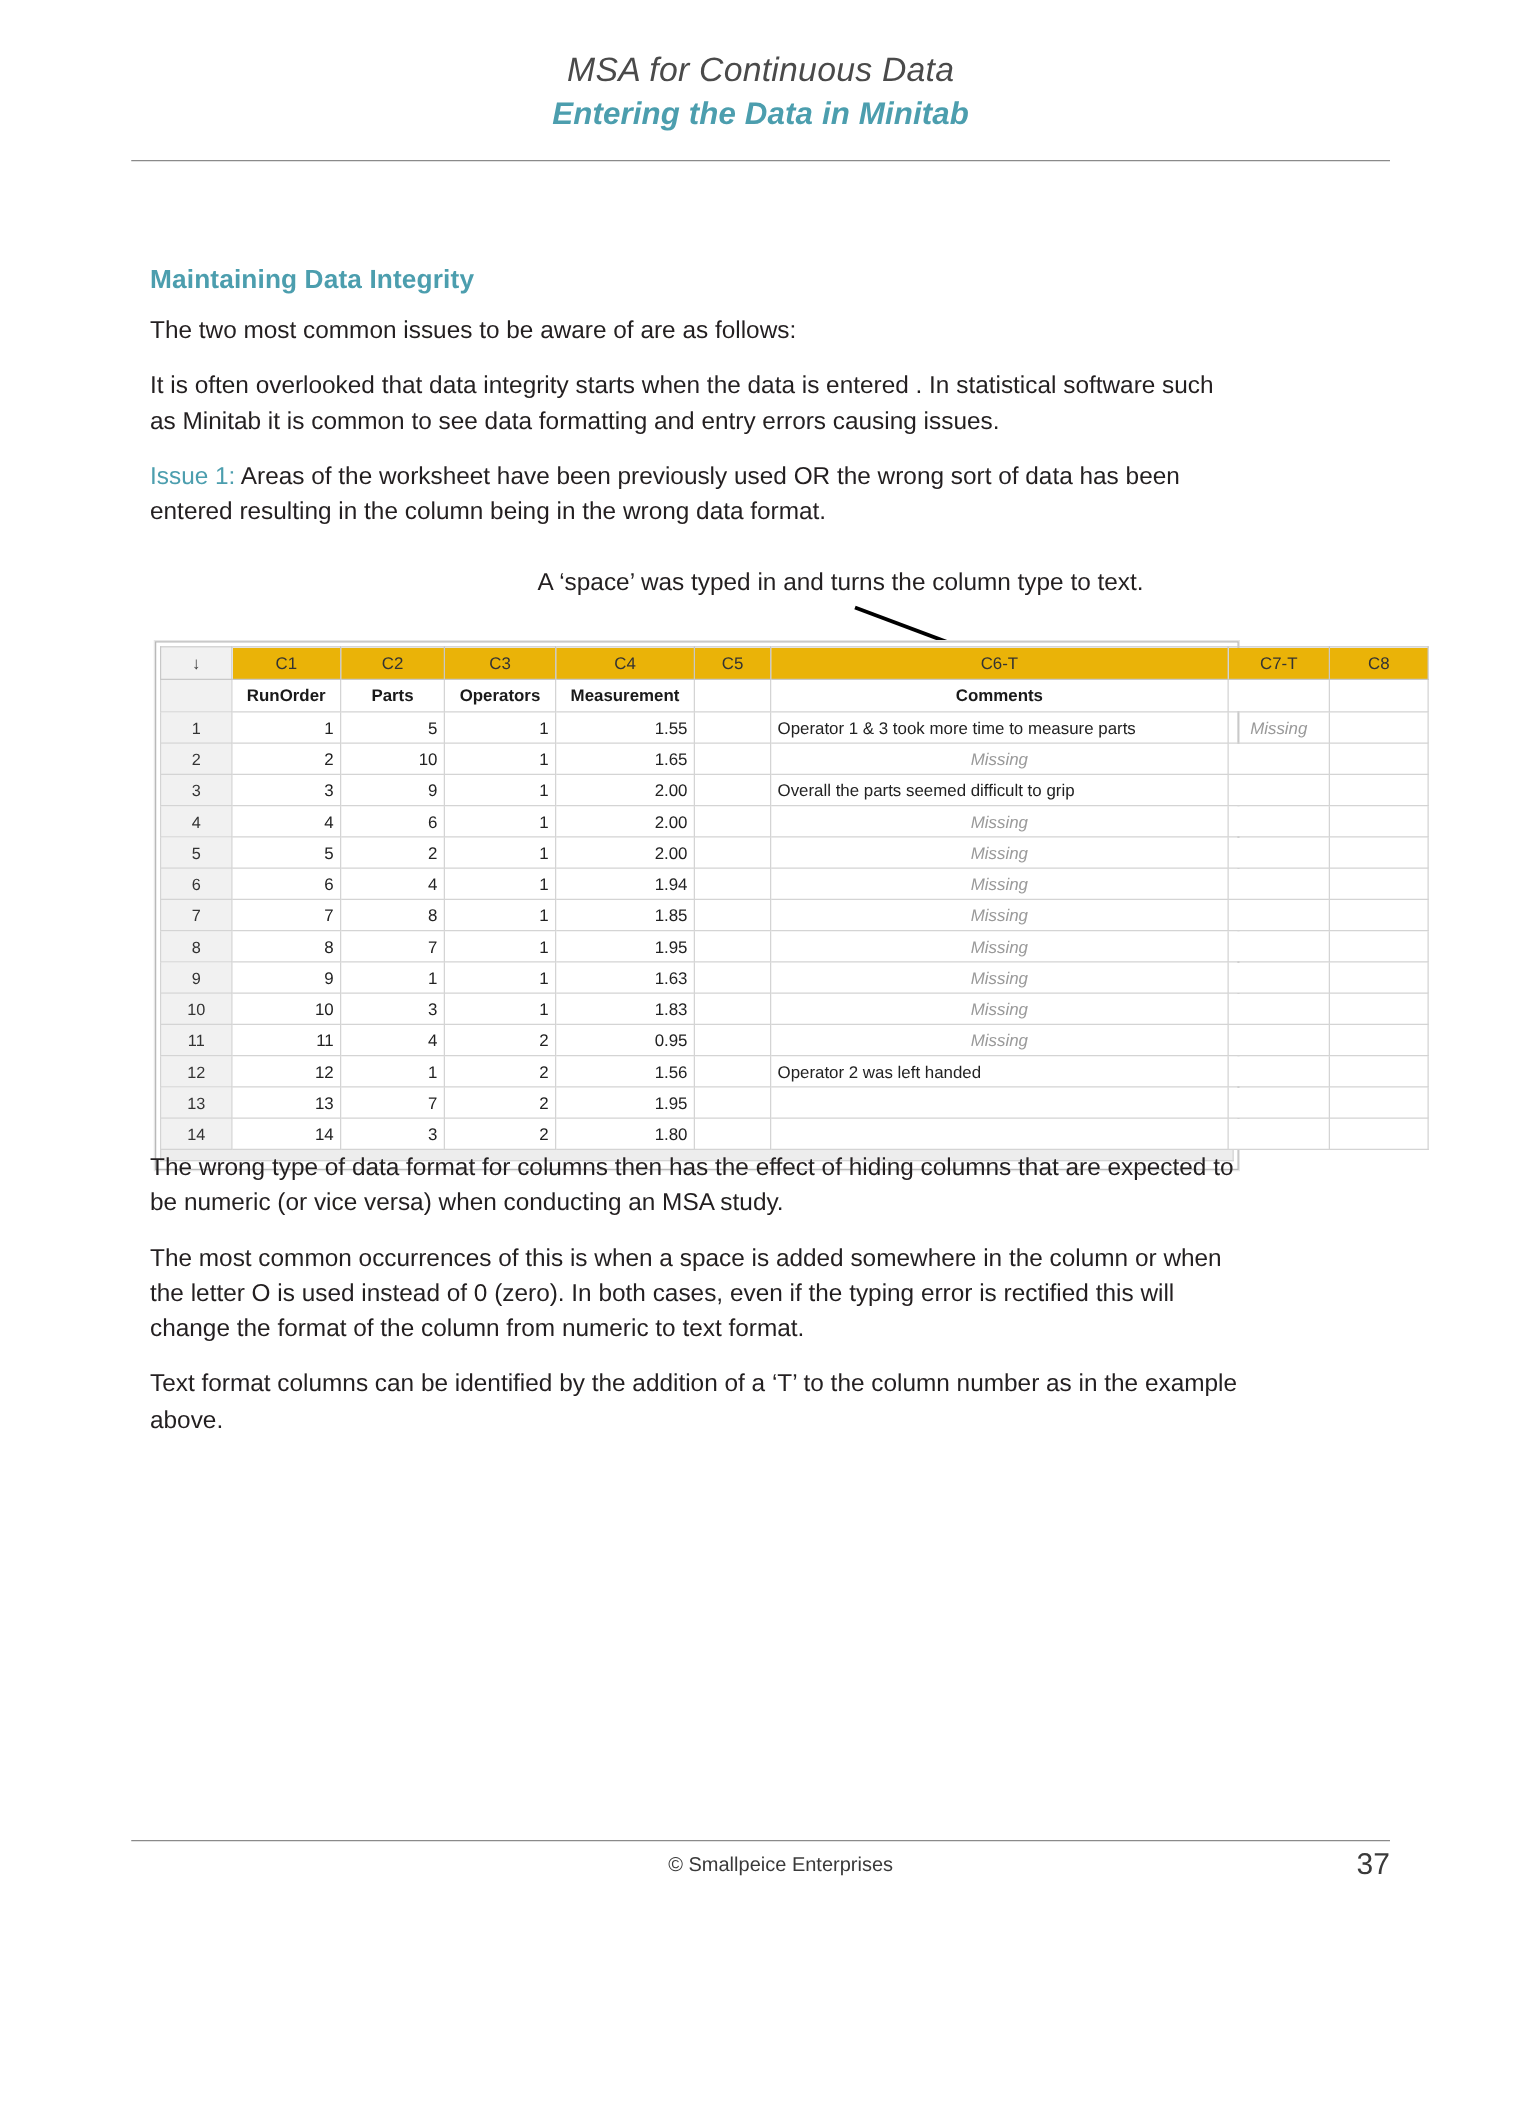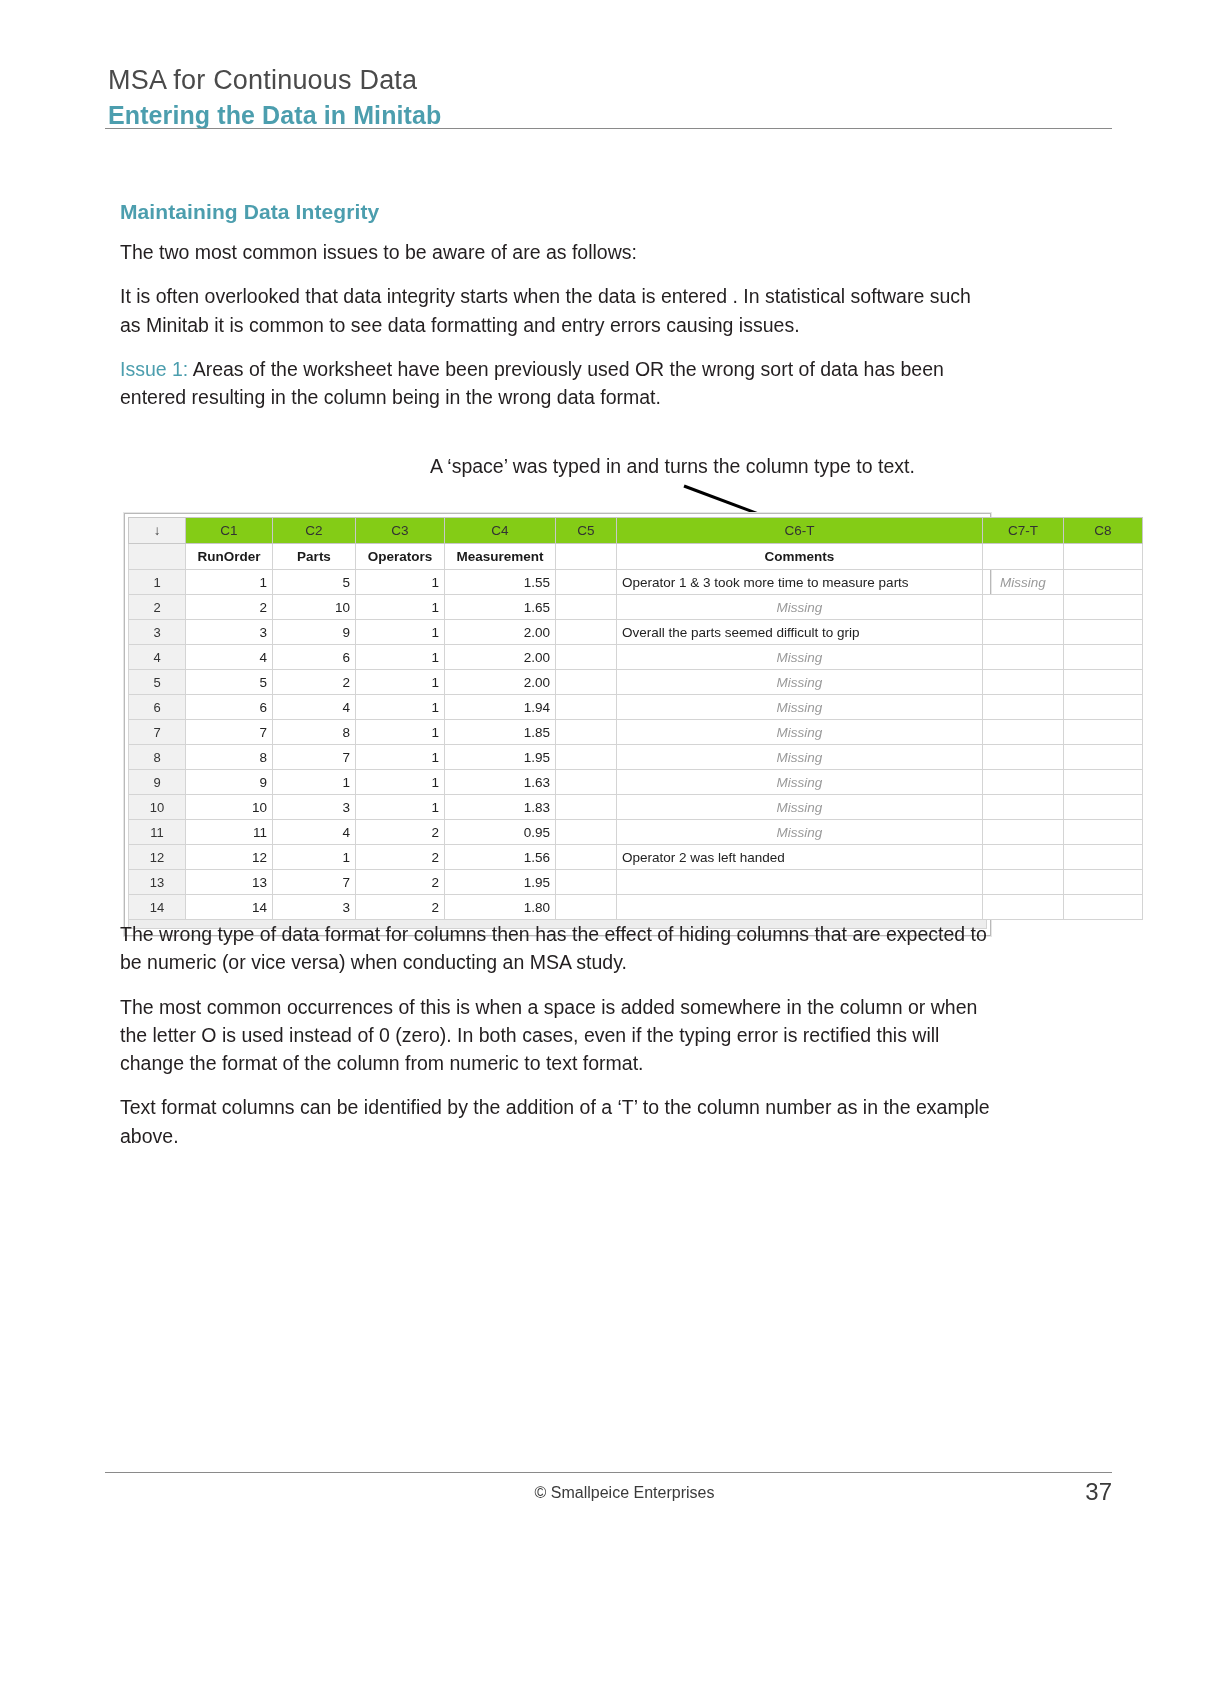--- a/index.html
+++ b/index.html
@@ -19,24 +19,25 @@
   .page {
     position: absolute;
     inset: 0;
     width: 1217px;
     height: 1701px;
   }
 
   
   .header {
     position: absolute;
-    top: 64px;
+    top: 40px;
     left: 108px;
     right: 108px;
-    text-align: left;
+    text-align: center;
+    font-style: italic;
   }
   .header-title {
     font-size: 27px;
     color: #4a4a4a;
     font-weight: 400;
     letter-spacing: 0.2px;
     line-height: 1.25;
   }
   .header-subtitle {
     font-size: 25px;
@@ -59,21 +60,21 @@
   .content {
     position: absolute;
     top: 196px;
     left: 120px;
     width: 870px;
   }
   .section-heading {
     font-size: 21px;
     font-weight: bold;
     color: #4c9eae;
-    margin: 4px 0 14px 0;
+    margin: 16px 0 14px 0;
     letter-spacing: 0.1px;
   }
   p.body-text {
     font-size: 19.5px;
     line-height: 1.45;
     margin: 0 0 16px 0;
     color: #231f20;
   }
   .issue-label {
     color: #4c9eae;
@@ -120,21 +121,21 @@
   table.mtb td, table.mtb th {
     border: 1px solid #d4d4d4;
     height: 24px;
     padding: 0 5px;
     overflow: hidden;
     white-space: nowrap;
     font-weight: normal;
   }
   
   tr.col-ids td {
-    background: #84cc16;
+    background: #eab308;
     text-align: center;
     font-size: 13.5px;
     color: #333;
     border-color: #c8c8c8;
     height: 25px;
   }
   
   tr.col-names td {
     background: #ffffff;
     text-align: center;

